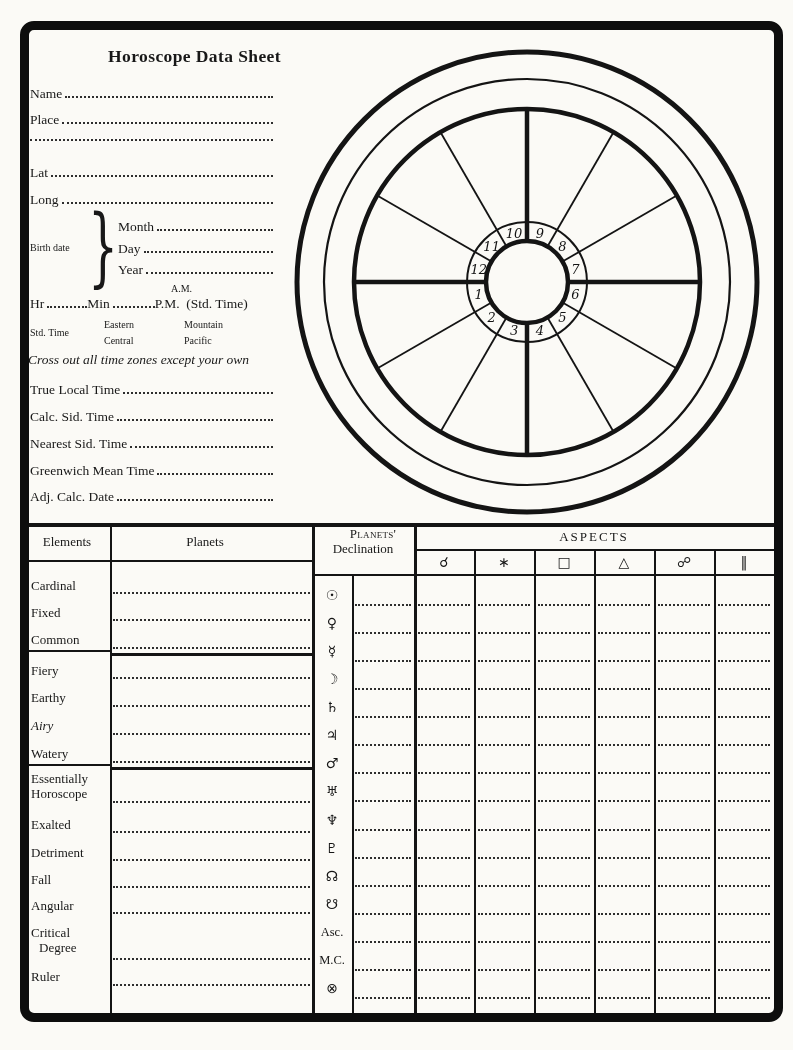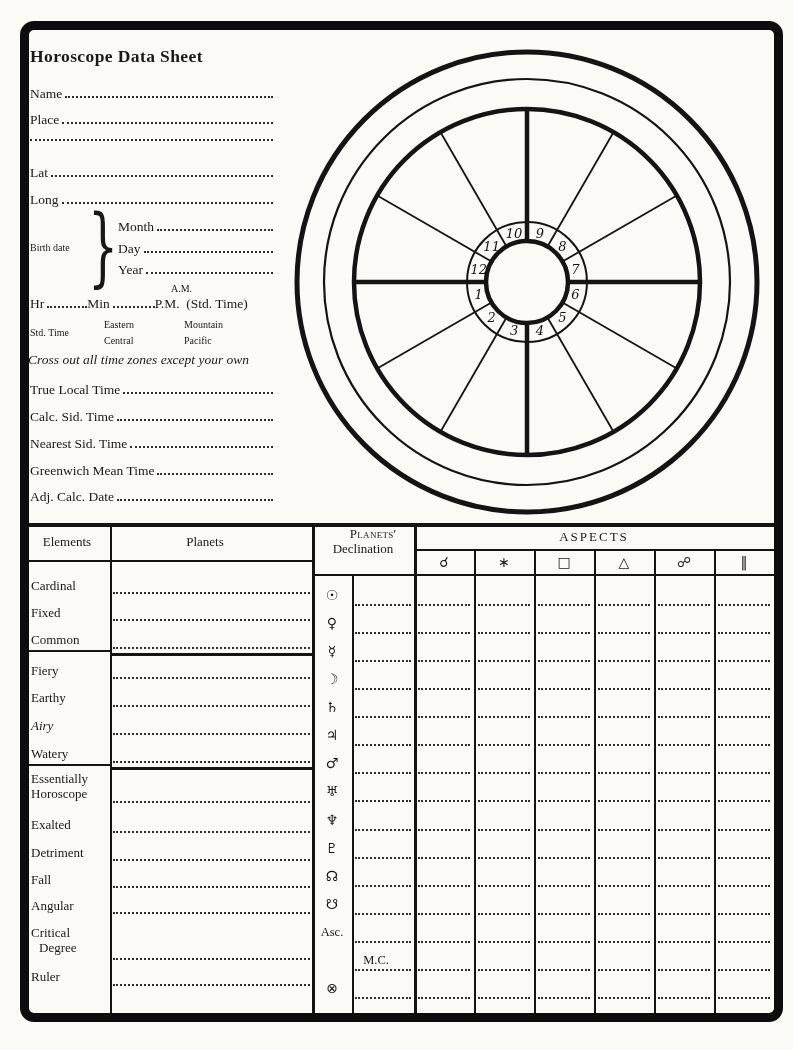--- a/index.html
+++ b/index.html
@@ -7,22 +7,22 @@
     width:793px;height:1050px;position:relative;overflow:hidden;
     background:#fbfaf6;color:#181818;
     font-family:"Liberation Serif",serif;
   }
   .frame{
     position:absolute;left:20px;top:21px;width:763px;height:1001px;
     border:9px solid #0d0d0d;border-radius:14px;box-sizing:border-box;
   }
   .abs{position:absolute}
   .title{
-    position:absolute;left:30px;top:46px;width:243px;
-    font-weight:bold;font-size:17.5px;letter-spacing:.4px;
+    position:absolute;left:30px;top:46px;width:243px;text-align:center;
+    font-weight:bold;font-size:17.5px;letter-spacing:.4px;padding-left:43px;
   }
   .lrow{position:absolute;display:flex;align-items:flex-end;font-size:13.5px}
   .lbl{white-space:pre;line-height:15px}
   .leader{flex:1 1 auto;border-bottom:2px dotted #2e2e2e;height:0;margin:0 0 3px 3px}
   .leader.fw{margin-left:0}
   .slabel{position:absolute;font-size:10px;line-height:15px;white-space:pre}
   .note{font-style:italic;font-size:13.5px}
   .brace{
     position:absolute;left:88px;top:212px;font-size:86px;line-height:68px;
     font-family:"DejaVu Serif",serif;transform:scaleX(.55);transform-origin:left center;
@@ -305,21 +305,21 @@
 <div class="dot" style="left: 658px; top: 913px; width: 52px;"></div>
 <div class="dot" style="left: 718px; top: 913px; width: 52px;"></div>
 <div class="sym sym-text" style="left: 312px; top: 922px; width: 40px; font-size: 12.5px; line-height: 20px;">Asc.</div>
 <div class="dot" style="left: 355px; top: 941px; width: 56px;"></div>
 <div class="dot" style="left: 418px; top: 941px; width: 52px;"></div>
 <div class="dot" style="left: 478px; top: 941px; width: 52px;"></div>
 <div class="dot" style="left: 538px; top: 941px; width: 52px;"></div>
 <div class="dot" style="left: 598px; top: 941px; width: 52px;"></div>
 <div class="dot" style="left: 658px; top: 941px; width: 52px;"></div>
 <div class="dot" style="left: 718px; top: 941px; width: 52px;"></div>
-<div class="sym sym-text" style="left: 312px; top: 950px; width: 40px; font-size: 12.5px; line-height: 20px; padding-left: 44px;">M.C.</div>
+<div class="sym sym-text" style="left: 312px; top: 950px; width: 40px; font-size: 12.5px; line-height: 20px;">M.C.</div>
 <div class="dot" style="left: 355px; top: 969px; width: 56px;"></div>
 <div class="dot" style="left: 418px; top: 969px; width: 52px;"></div>
 <div class="dot" style="left: 478px; top: 969px; width: 52px;"></div>
 <div class="dot" style="left: 538px; top: 969px; width: 52px;"></div>
 <div class="dot" style="left: 598px; top: 969px; width: 52px;"></div>
 <div class="dot" style="left: 658px; top: 969px; width: 52px;"></div>
 <div class="dot" style="left: 718px; top: 969px; width: 52px;"></div>
 <div class="sym" style="left: 312px; top: 978px; width: 40px; font-size: 14px; line-height: 20px;">⊗</div>
 <div class="dot" style="left: 355px; top: 997px; width: 56px;"></div>
 <div class="dot" style="left: 418px; top: 997px; width: 52px;"></div>

